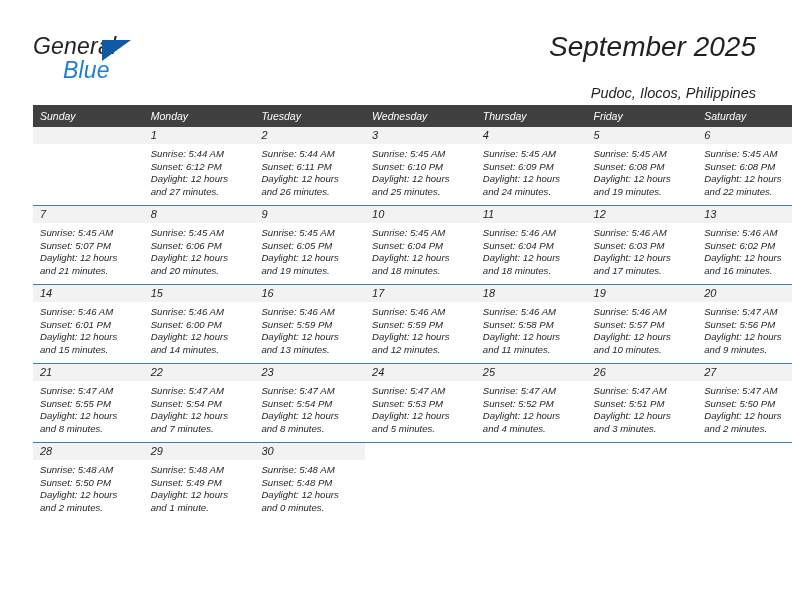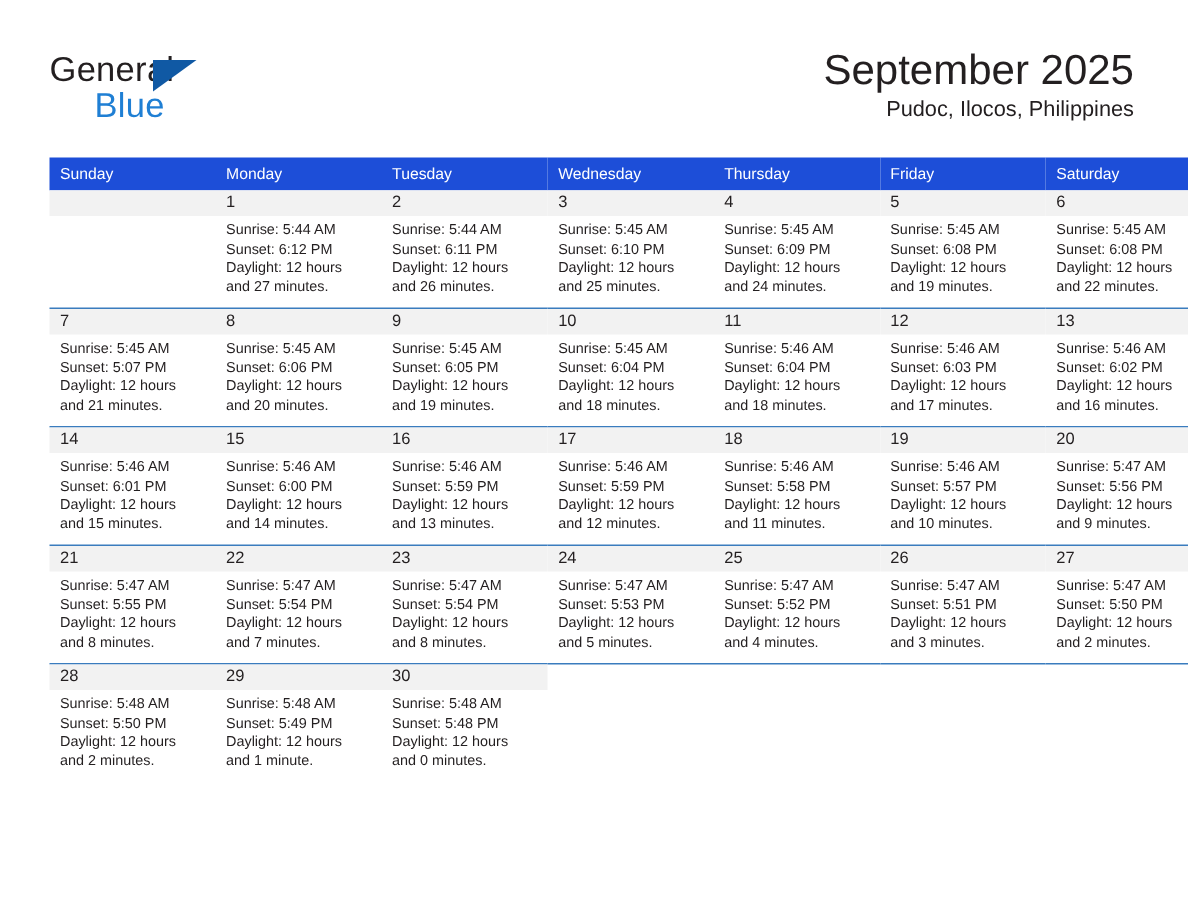--- a/index.html
+++ b/index.html
@@ -12,20 +12,21 @@
     background: #ffffff;
     font-family: "Liberation Sans", sans-serif;
     color: #231f20;
     overflow: hidden;
   }
   .page {
     position: relative;
     width: 792px;
     height: 612px;
     box-sizing: border-box;
+    font-style: italic;
   }
 
   
   .header {
     position: absolute;
     left: 0;
     top: 0;
     width: 792px;
     height: 104px;
   }
@@ -72,41 +73,41 @@
   }
   .cal-title {
     font-size: 28px;
     font-weight: normal;
     color: #231f20;
     line-height: 34px;
     white-space: nowrap;
     margin-left: 32px;
   }
   .cal-subtitle {
-    margin-top: 0;
+    margin-top: 20px;
     font-size: 14.5px;
     color: #231f20;
     line-height: 18px;
     white-space: nowrap;
   }
 
   
   .calendar {
     position: absolute;
     left: 33px;
     top: 105px;
     width: 726px;
   }
   table.cal {
     border-collapse: collapse;
     table-layout: fixed;
     width: 726px;
   }
   table.cal th {
-    background: #1d4ed8;
+    background: #404040;
     color: #ffffff;
     font-size: 10.5px;
     font-weight: normal;
     text-align: left;
     padding: 5px 0 5px 7px;
     height: 11px;
     border: none;
     width: 103.71px;
   }
   table.cal td {

